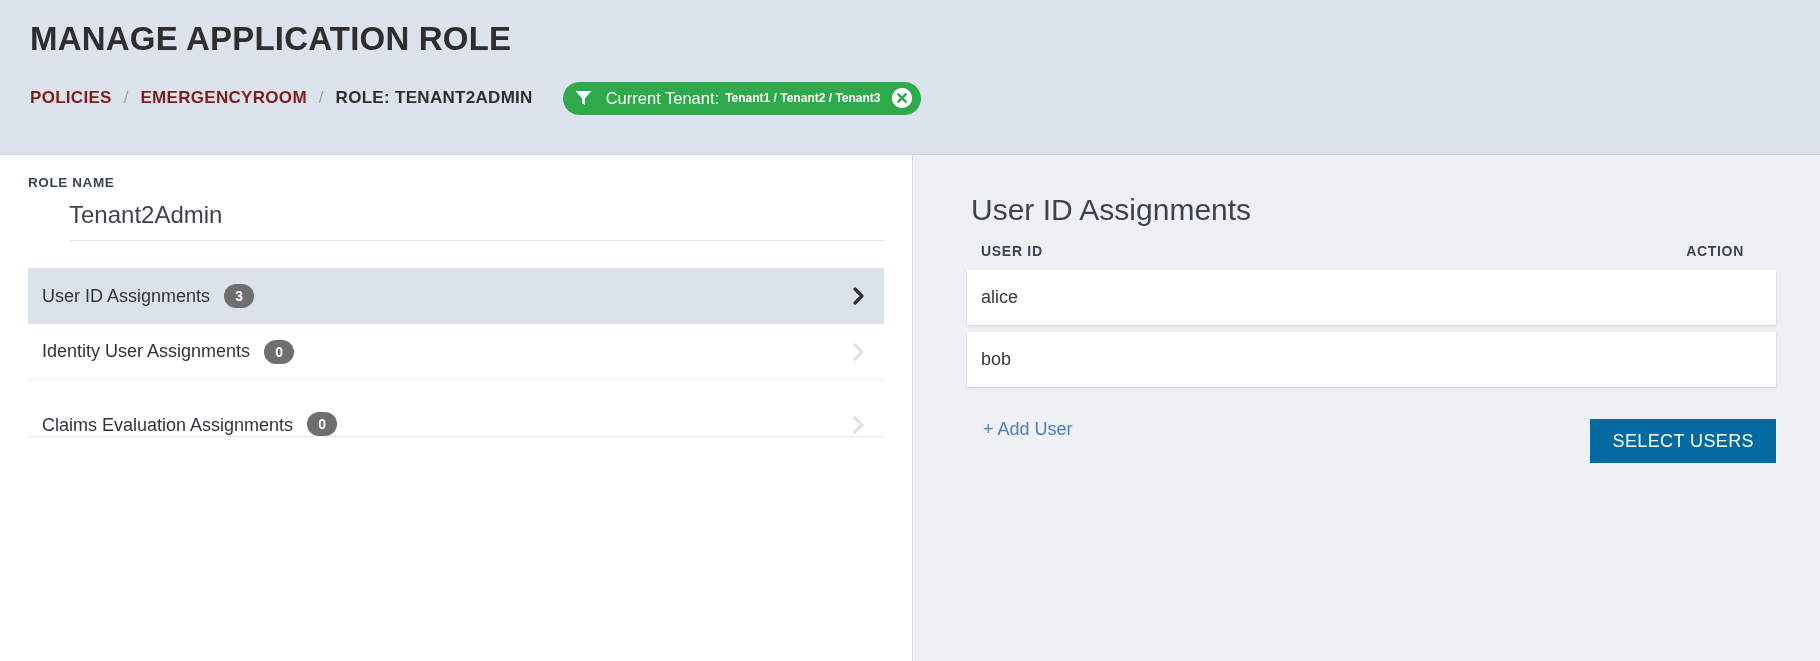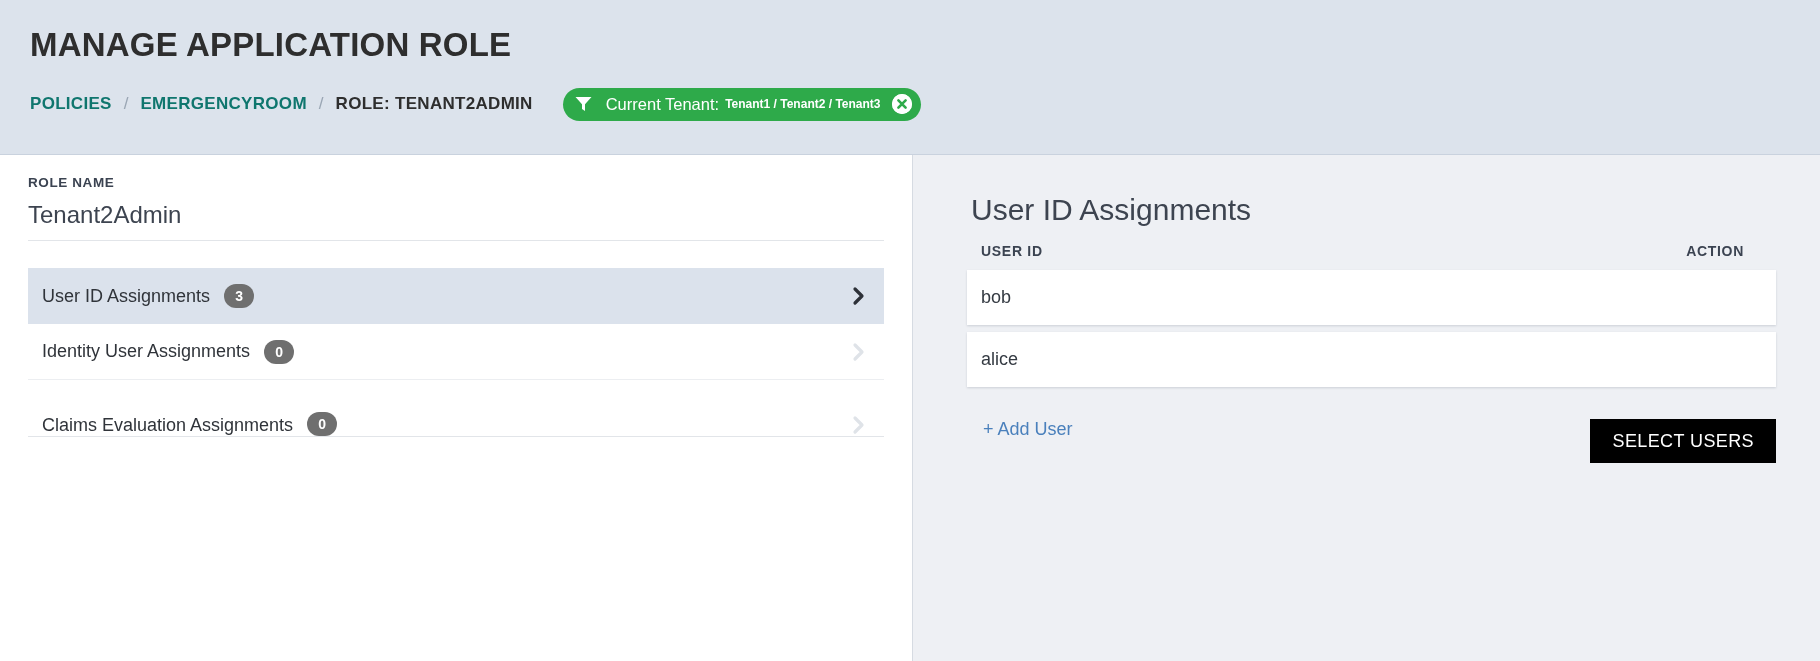--- a/index.html
+++ b/index.html
@@ -24,42 +24,42 @@
   .header {
     position: absolute;
     left: 0;
     top: 0;
     width: 1820px;
     height: 155px;
     background: #dce3ec;
     border-bottom: 1px solid #c9d2de;
   }
   .header-inner {
-    padding: 28px 0 0 30px;
+    padding: 22px 0 0 30px;
   }
   .page-title {
     font-size: 33px;
     font-weight: bold;
     color: #2e2e2e;
     letter-spacing: 0.2px;
     line-height: 1;
     margin: 0 0 0 0;
     white-space: nowrap;
   }
 
   .breadcrumb {
     display: flex;
     align-items: center;
     margin-top: 27px;
     height: 32px;
   }
   .crumb-link {
     font-size: 17px;
     font-weight: bold;
-    color: #0f766e;
+    color: #7f1d1d;
     letter-spacing: 0.3px;
     text-decoration: none;
     cursor: pointer;
     white-space: nowrap;
   }
   .crumb-sep {
     font-size: 17px;
     color: #9aa6b4;
     margin: 0 12px;
     font-weight: normal;
@@ -142,20 +142,21 @@
     letter-spacing: 0.6px;
     margin-top: 20px;
   }
   .role-name-value {
     font-size: 24px;
     color: #3d4450;
     margin-top: 11px;
     padding-bottom: 11px;
     border-bottom: 1px solid #e2e5e9;
     cursor: text;
+    margin-left: 41px;
   }
 
   .assign-list {
     margin-top: 27px;
     border-bottom: 1px solid #e2e5e9;
   }
   .assign-item {
     display: flex;
     align-items: center;
     height: 56px;
@@ -259,21 +260,21 @@
     padding-left: 16px;
   }
   .add-user-link {
     font-size: 18px;
     color: #4a80bc;
     cursor: pointer;
     text-decoration: none;
   }
   .select-users-btn {
     margin-left: auto;
-    background: #000000;
+    background: #0369a1;
     color: #ffffff;
     font-size: 18px;
     letter-spacing: 0.4px;
     border: none;
     height: 44px;
     padding: 0 22px;
     cursor: pointer;
     font-family: "Liberation Sans", sans-serif;
   }
 </style>
@@ -360,25 +361,25 @@
       <div class="panel-title">User ID Assignments</div>
 
       <div class="table-head">
         <span class="th">USER ID</span>
         <span class="th action">ACTION</span>
       </div>
 
       <div class="rows">
 
         <div class="row">
+          <span class="row-value">alice</span>
+        </div>
+
+        <div class="row">
           <span class="row-value">bob</span>
-        </div>
-
-        <div class="row">
-          <span class="row-value">alice</span>
         </div>
 
 
       </div>
 
       <div class="footer-row">
         <a class="add-user-link">+ Add User</a>
         <button class="select-users-btn">SELECT USERS</button>
       </div>
     </div>

